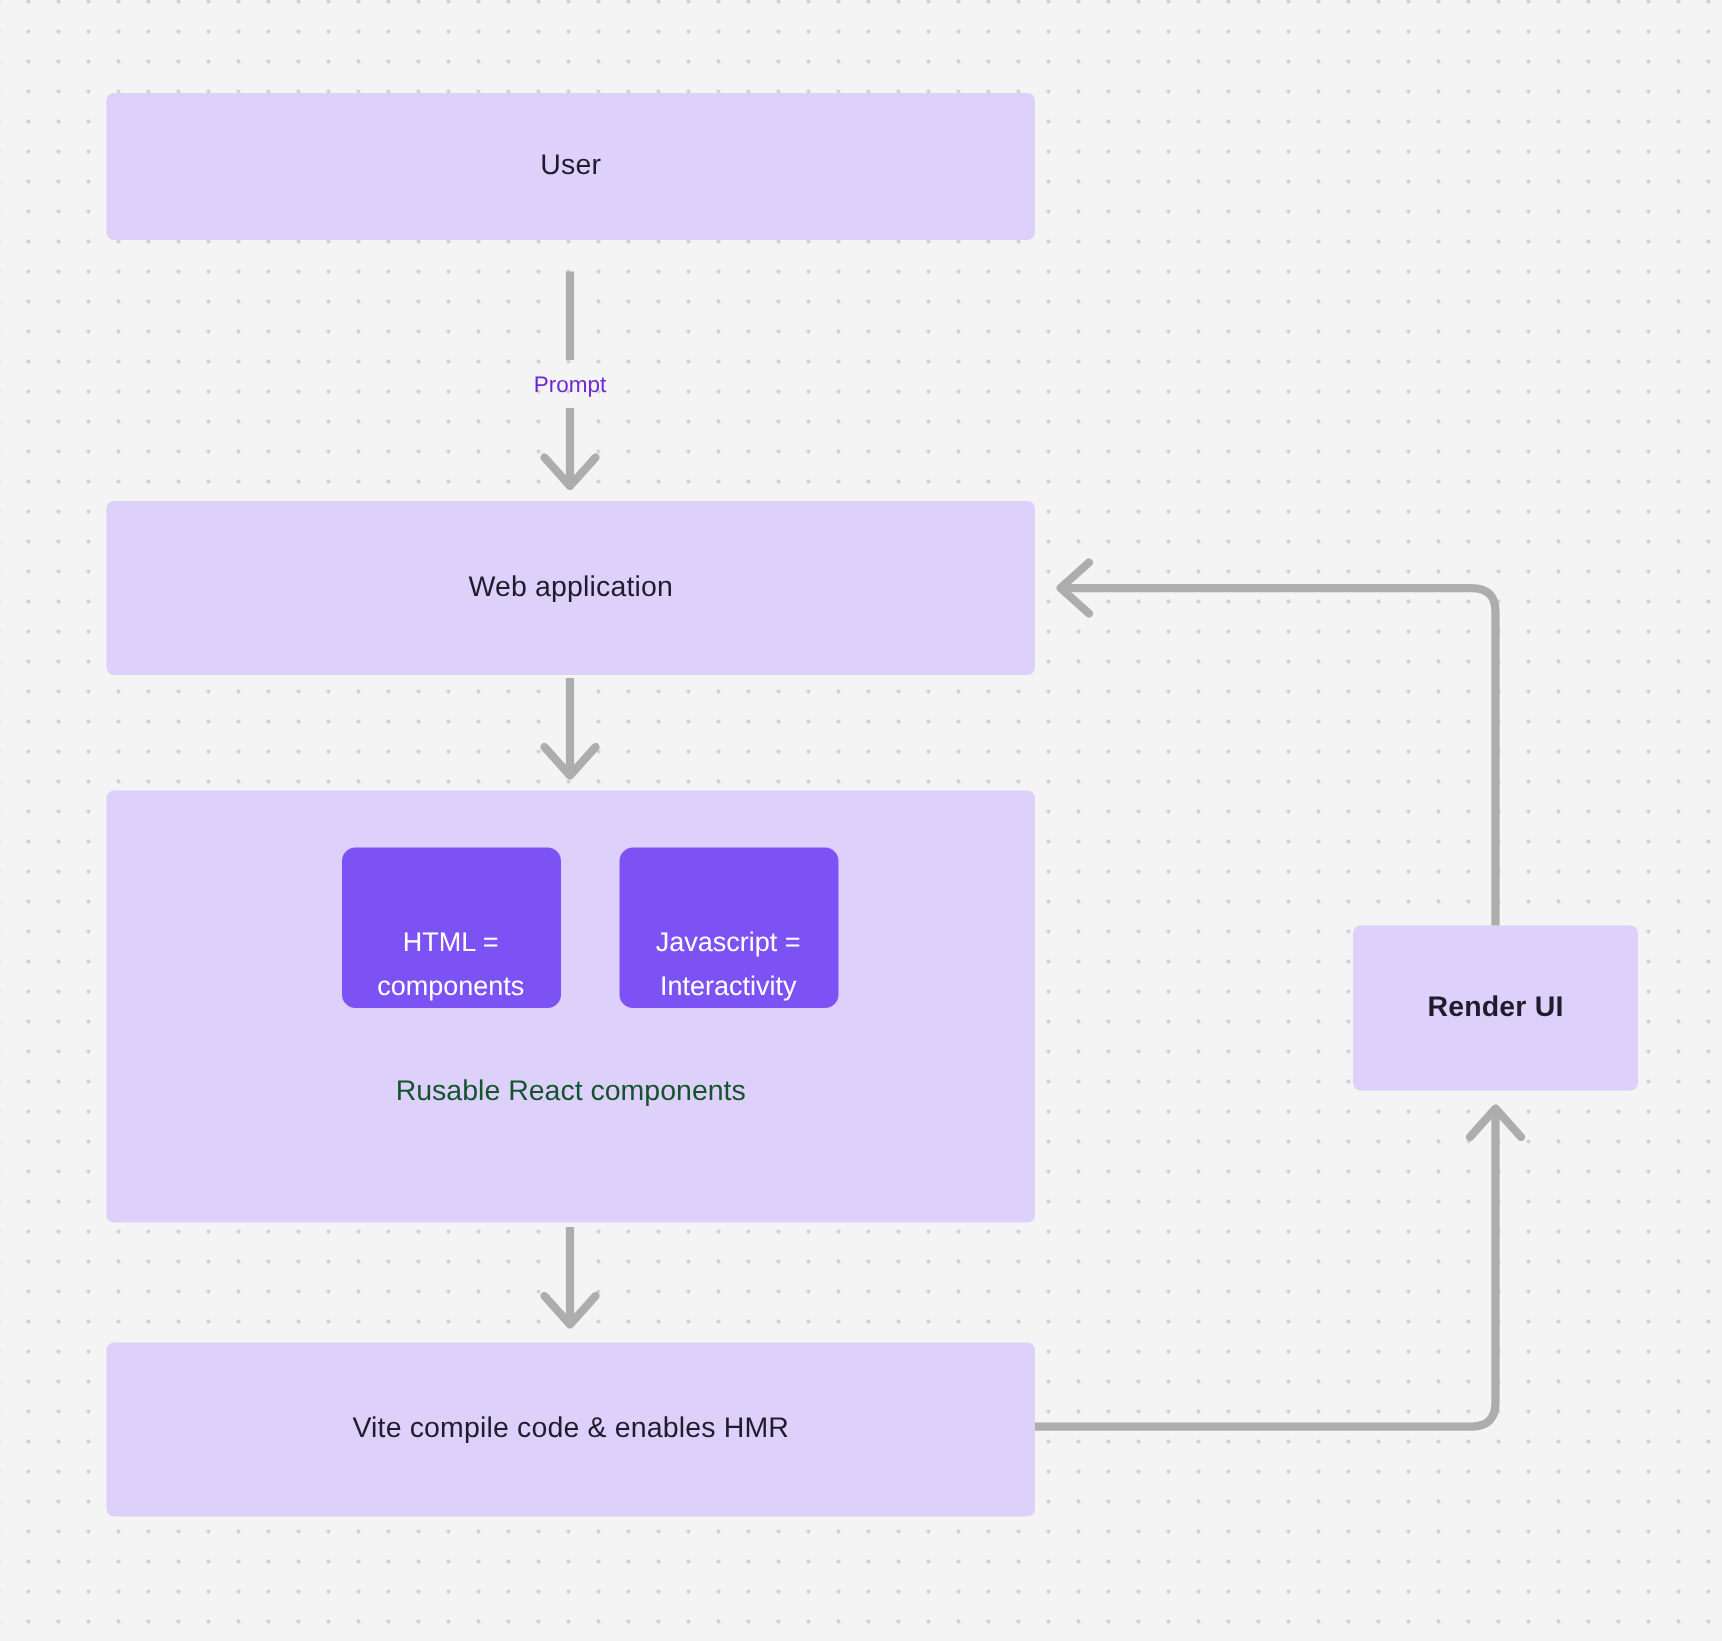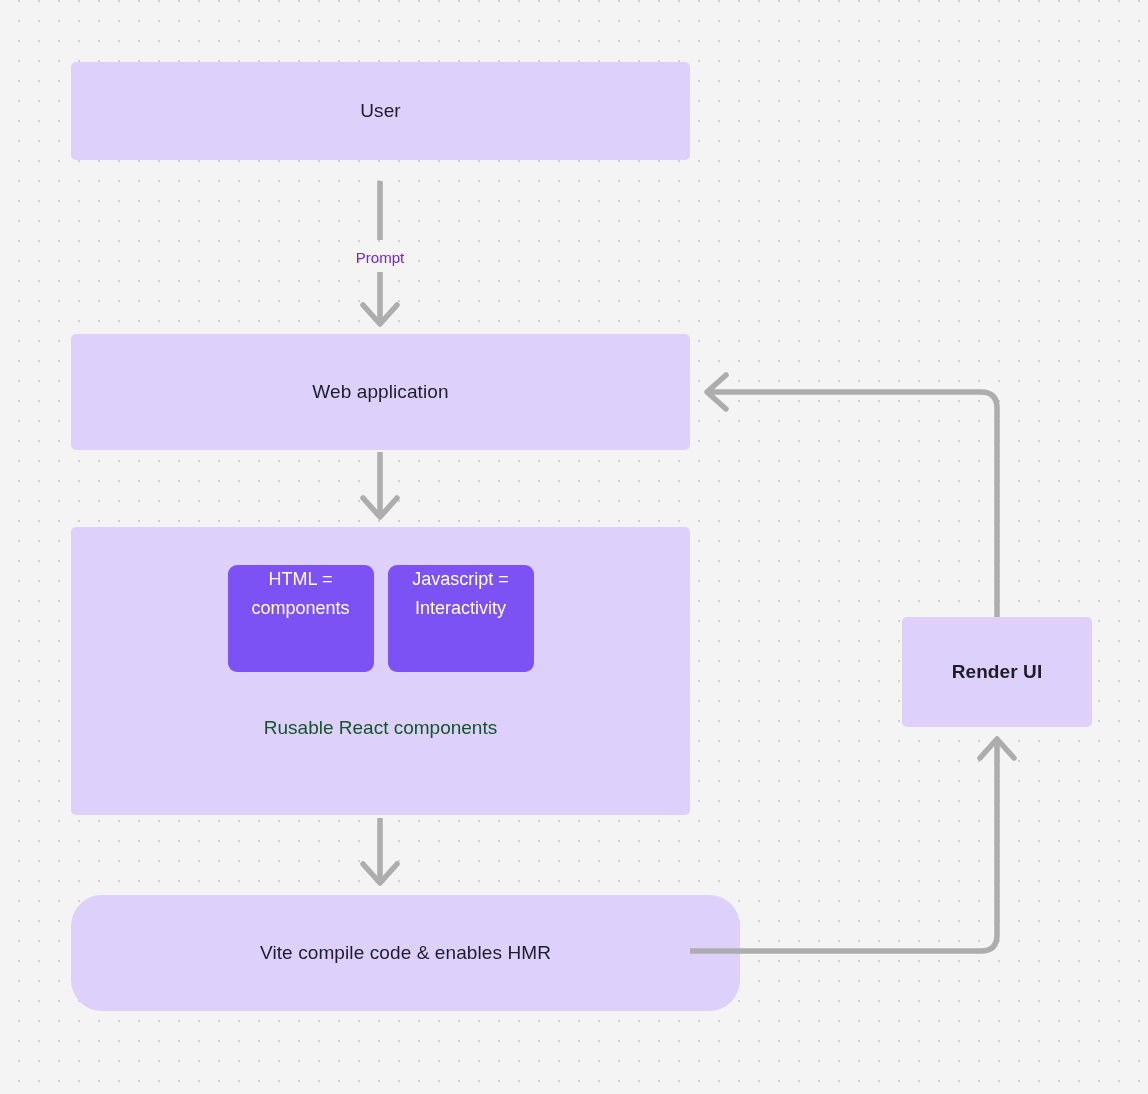--- a/index.html
+++ b/index.html
@@ -35,45 +35,46 @@
     font-size: 19px;
     color: #1f1c2c;
     letter-spacing: 0.1px;
     text-align: center;
     line-height: 1.25;
   }
   #node-user     { left: 71px;  top: 62px;  width: 619px; height: 98px; }
   #node-webapp   { left: 71px;  top: 334px; width: 619px; height: 116px; }
   #node-comps    { left: 71px;  top: 527px; width: 619px; height: 288px;
                    display: block; }
-  #node-vite     { left: 71px;  top: 895px; width: 669px; height: 116px; border-radius: 31px; }
+  #node-vite     { left: 71px;  top: 895px; width: 619px; height: 116px; }
   #node-render   { left: 902px; top: 617px; width: 190px; height: 110px; font-weight: bold; }
 
   .chips {
     position: absolute;
     left: 0;
     right: 0;
     top: 38px;
     display: flex;
     justify-content: center;
     gap: 14px;
   }
   .chip {
     width: 146px;
     height: 107px;
     background: #7c52f4;
     border-radius: 9px;
     color: #ffffff;
     font-size: 18px;
     line-height: 1.6;
     display: flex;
-    align-items: flex-start;
+    align-items: flex-end;
     justify-content: center;
     text-align: center;
     box-sizing: border-box;
+    margin-left: 25px;
   }
   .comps-caption {
     position: absolute;
     left: 0;
     right: 0;
     top: 190px;
     text-align: center;
     font-size: 19px;
     color: #14532d;
   }

